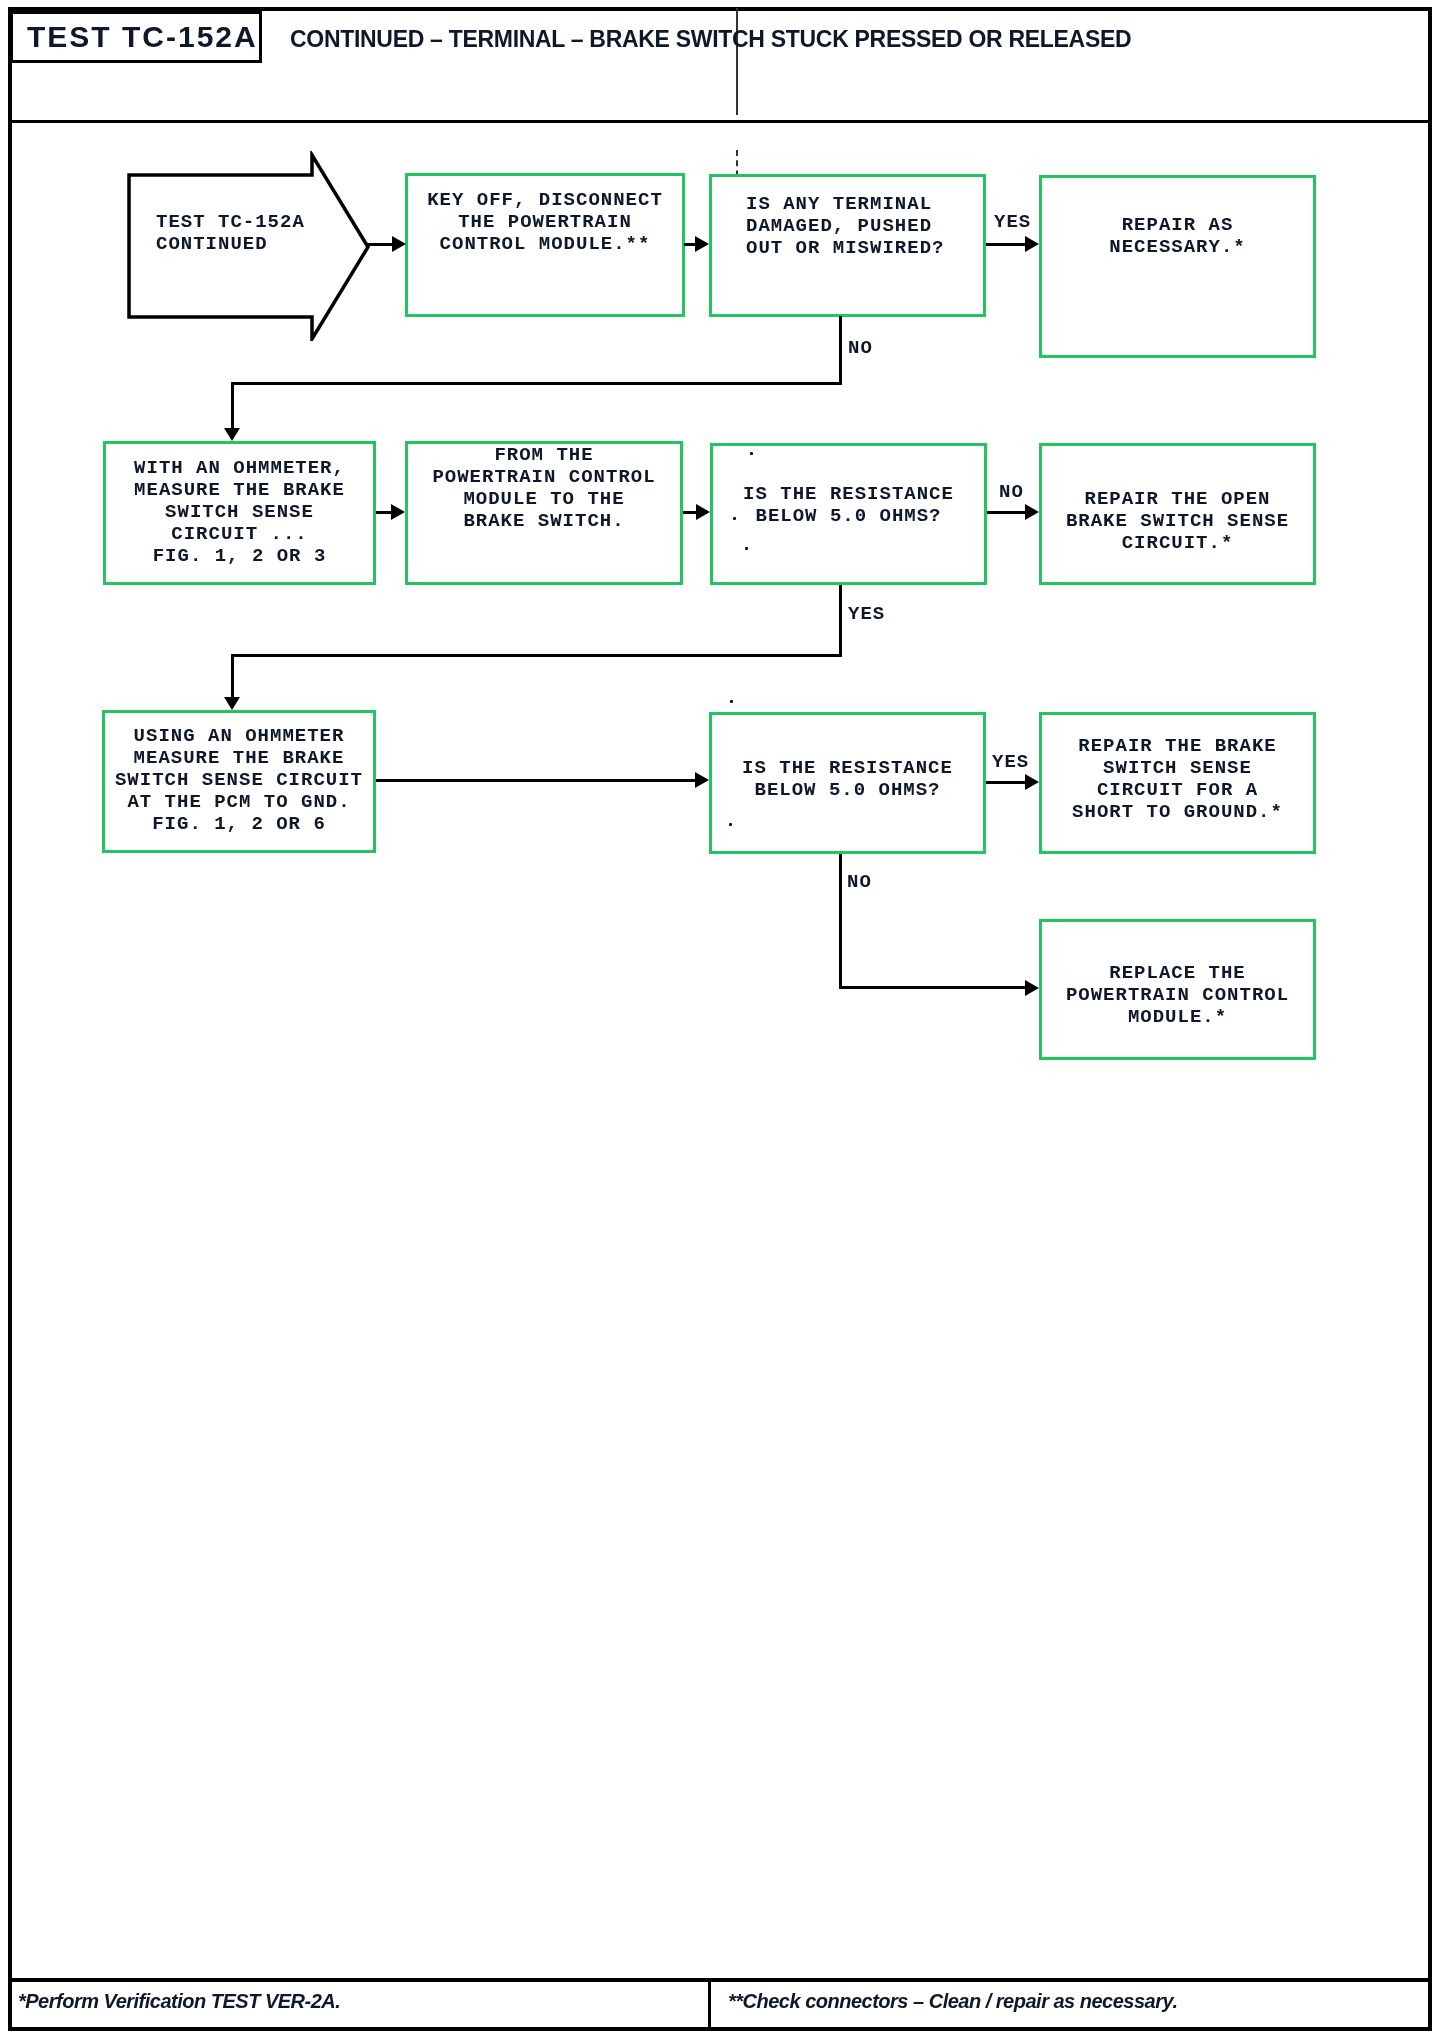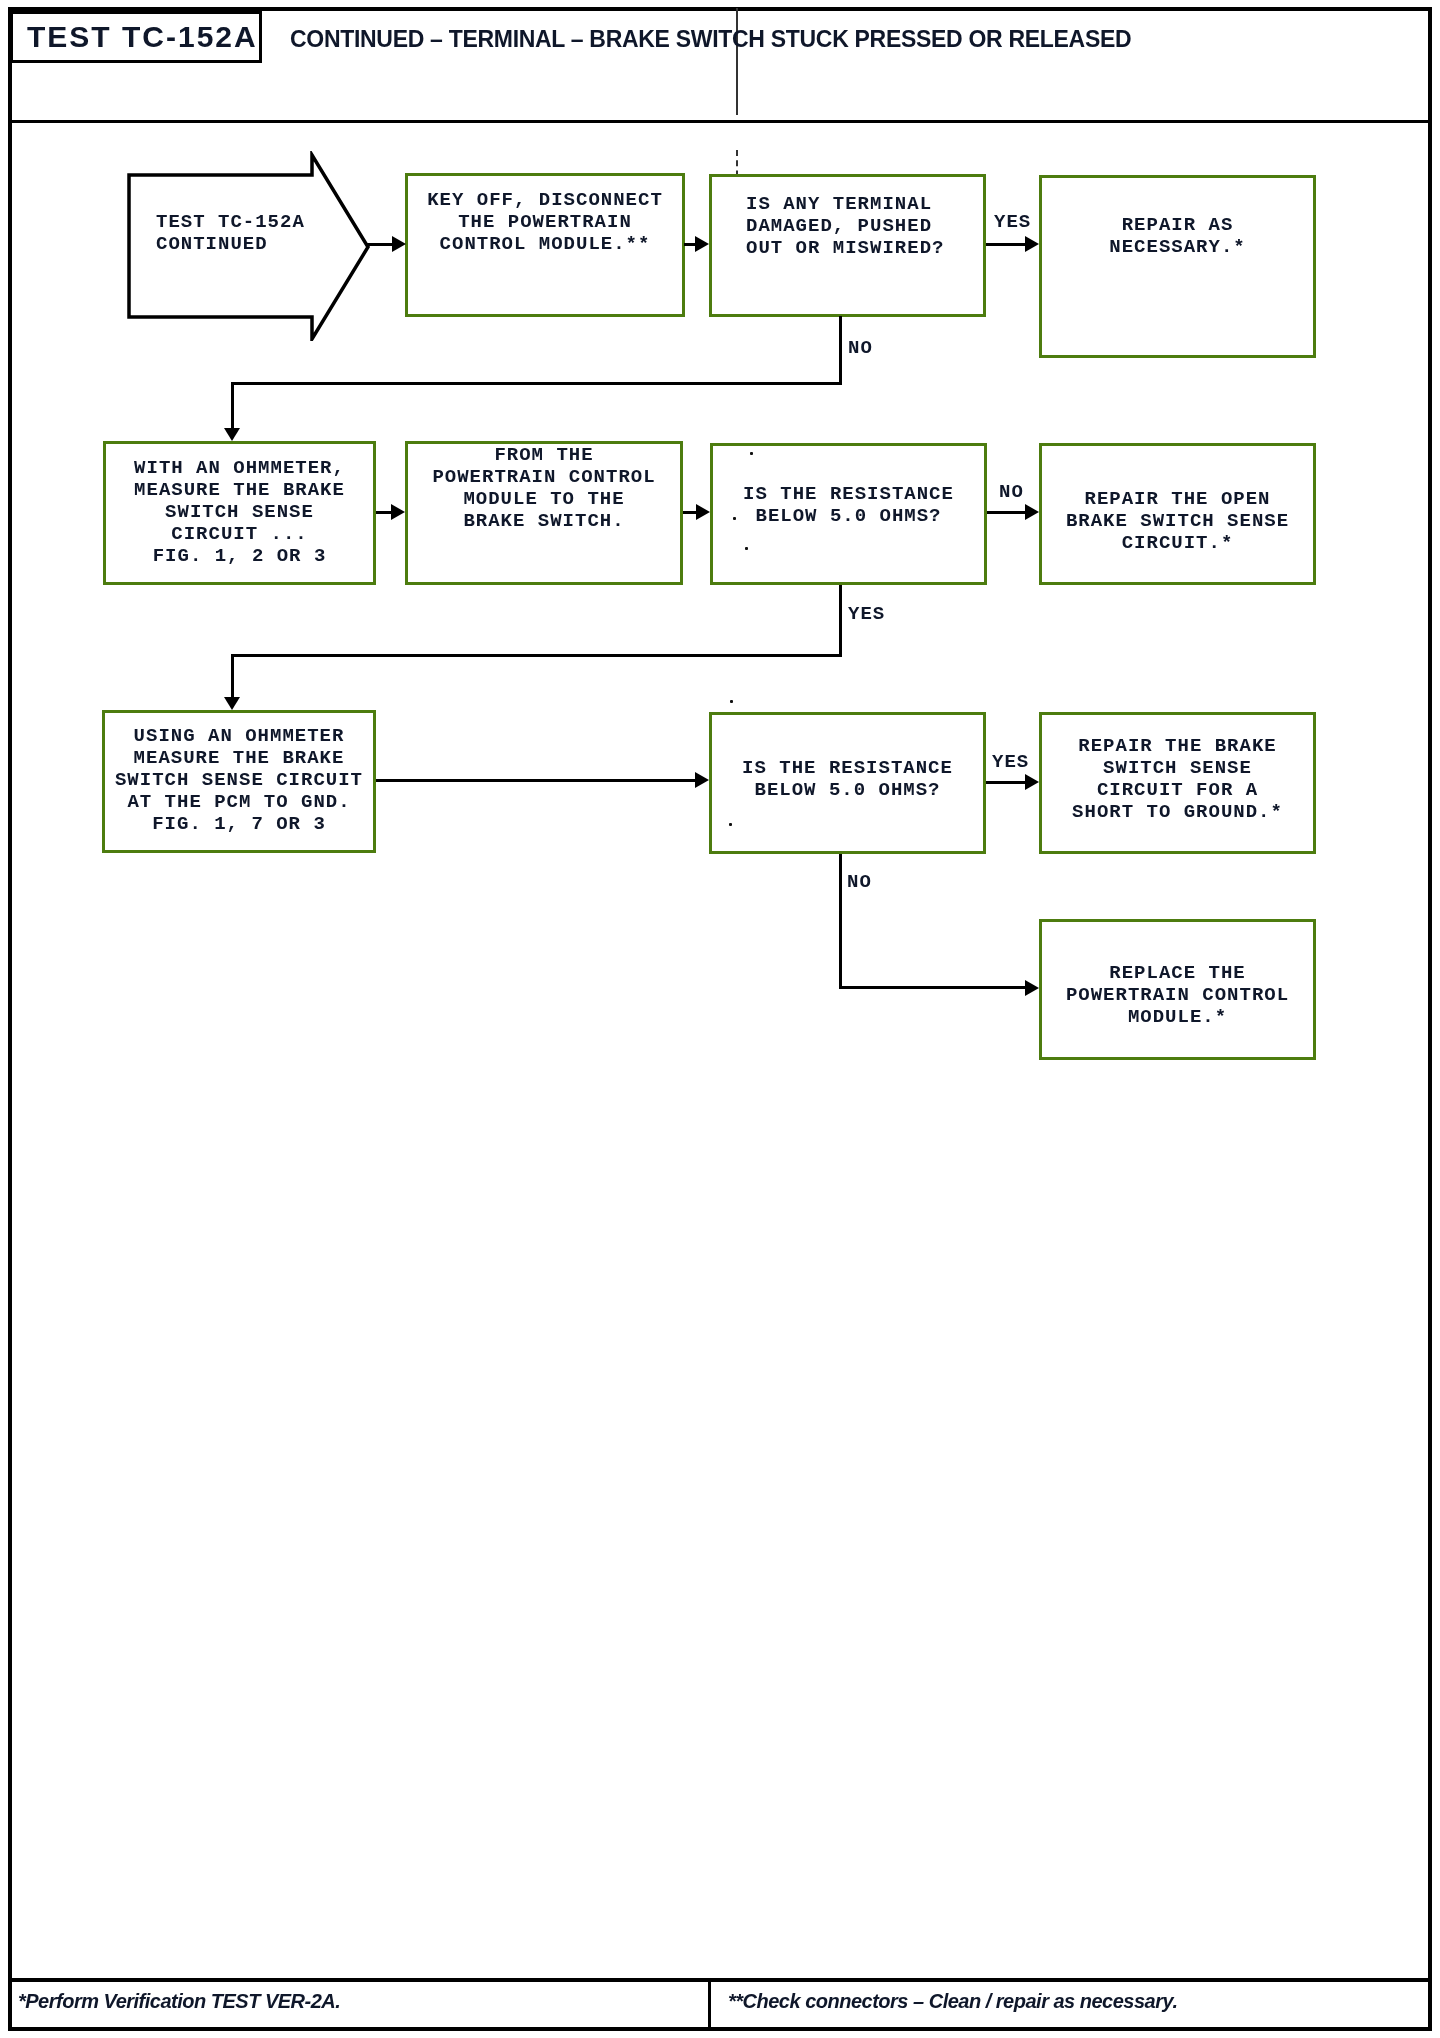--- a/index.html
+++ b/index.html
@@ -1,21 +1,21 @@
 <!DOCTYPE html>
 <html><head>
 <meta charset="utf-8">
 <style>
   html,body{margin:0;padding:0;background:#e8e8e8;}
   .page{position:relative;width:1440px;height:2038px;background:#ffffff;overflow:hidden;
         font-family:"Liberation Mono","DejaVu Sans Mono",monospace;color:#0f172a;}
   
   .seg{position:absolute;background:#000;}
   
-  .node{position:absolute;border:3px solid #4d7c0f;background:#fff;box-sizing:border-box;
+  .node{position:absolute;border:3px solid #22c55e;background:#fff;box-sizing:border-box;
         font-size:19px;line-height:22px;font-weight:bold;letter-spacing:1px;
         white-space:pre-line;text-align:center;}
   .node.left{text-align:left;}
   
   .head-r{position:absolute;width:0;height:0;border-top:8px solid transparent;
           border-bottom:8px solid transparent;border-left:14px solid #000;}
   .head-d{position:absolute;width:0;height:0;border-left:8px solid transparent;
           border-right:8px solid transparent;border-top:13px solid #000;}
   
   .lbl{position:absolute;font-size:19px;font-weight:bold;letter-spacing:1px;line-height:20px;}
@@ -82,21 +82,21 @@
   <div class="node" style="left:710px;top:443px;width:277px;height:142px;padding-top:37px;">IS THE RESISTANCE
 BELOW 5.0 OHMS?</div>
   <div class="node" style="left:1039px;top:443px;width:277px;height:142px;padding-top:42px;">REPAIR THE OPEN
 BRAKE SWITCH SENSE
 CIRCUIT.*</div>
 
   <div class="node" style="left:102px;top:710px;width:274px;height:143px;padding-top:12px;">USING AN OHMMETER
 MEASURE THE BRAKE
 SWITCH SENSE CIRCUIT
 AT THE PCM TO GND.
-FIG. 1, 7 OR 3</div>
+FIG. 1, 2 OR 6</div>
   <div class="node" style="left:709px;top:712px;width:277px;height:142px;padding-top:42px;">IS THE RESISTANCE
 BELOW 5.0 OHMS?</div>
   <div class="node" style="left:1039px;top:712px;width:277px;height:142px;padding-top:20px;">REPAIR THE BRAKE
 SWITCH SENSE
 CIRCUIT FOR A
 SHORT TO GROUND.*</div>
 
   <div class="node" style="left:1039px;top:919px;width:277px;height:141px;padding-top:40px;">REPLACE THE
 POWERTRAIN CONTROL
 MODULE.*</div>

